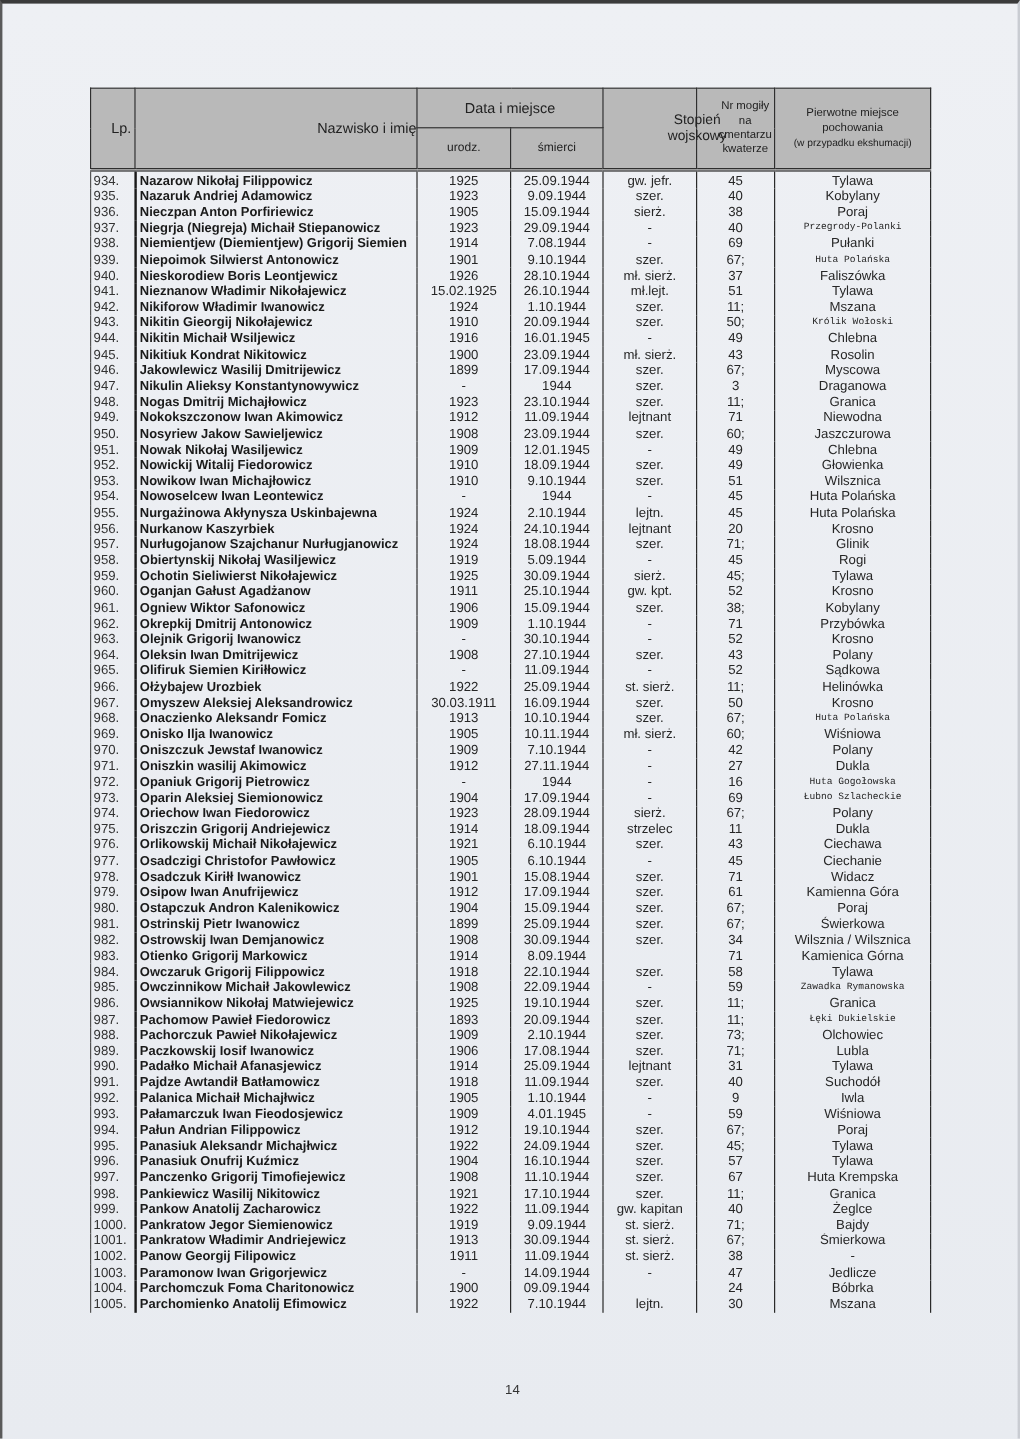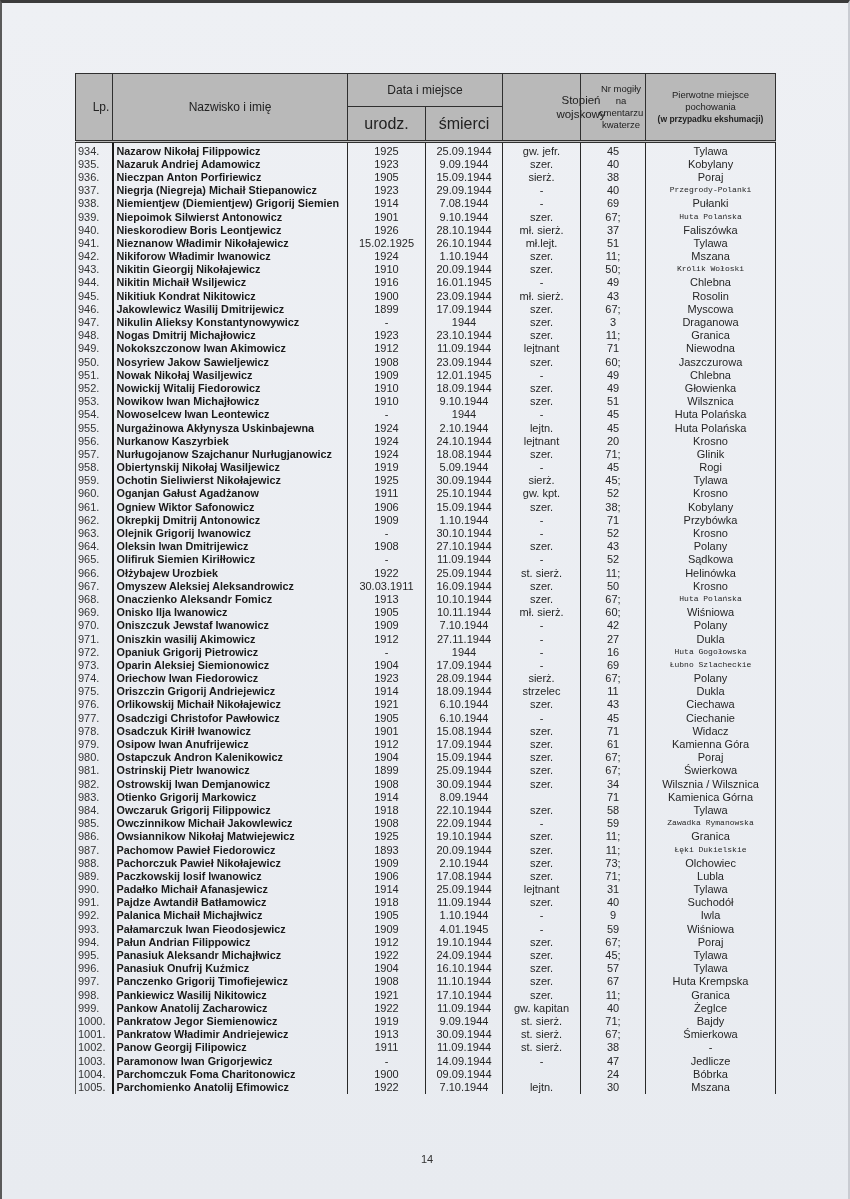--- a/index.html
+++ b/index.html
@@ -41,27 +41,27 @@
     border: 1.5px solid #2f2f2f;
     font-weight: normal;
     color: #222;
     padding: 0;
     text-align: center;
     vertical-align: middle;
   }
   thead tr.h1 th { height: 32px; }
   thead tr.h2 th { height: 33px; }
   thead th.lp { font-size: 12px; padding-left: 14px; }
-  thead th.name { font-size: 12px; }
+  thead th.name { font-size: 12px; text-align: right; }
   thead th.dm { font-size: 12px; margin-top: 43px; }
-  thead th.sub { font-size: 16px; }
+  thead th.sub { font-size: 10px; }
   thead th.rank { font-size: 11.5px; line-height: 14px; padding-left: 48px; }
   thead th.grave { font-size: 9.5px; line-height: 12px; padding-left: 16px; }
   thead th.place { font-size: 9.5px; line-height: 12px; }
-  thead th.place .small { font-size: 8.5px; font-weight: bold; }
+  thead th.place .small { font-size: 8.5px; }
   thead { border-bottom: 3px double #2f2f2f; }
   thead tr.h2 th { border-bottom: 3px double #2f2f2f; }
   thead th.lp, thead th.name, thead th.rank, thead th.grave, thead th.place { border-bottom: 3px double #2f2f2f; }
 
   tbody td {
     height: 13.2px;
     line-height: 12px;
     padding: 0;
     border-left: 1.5px solid #2a2a2a;
     border-right: 1.5px solid #2a2a2a;

